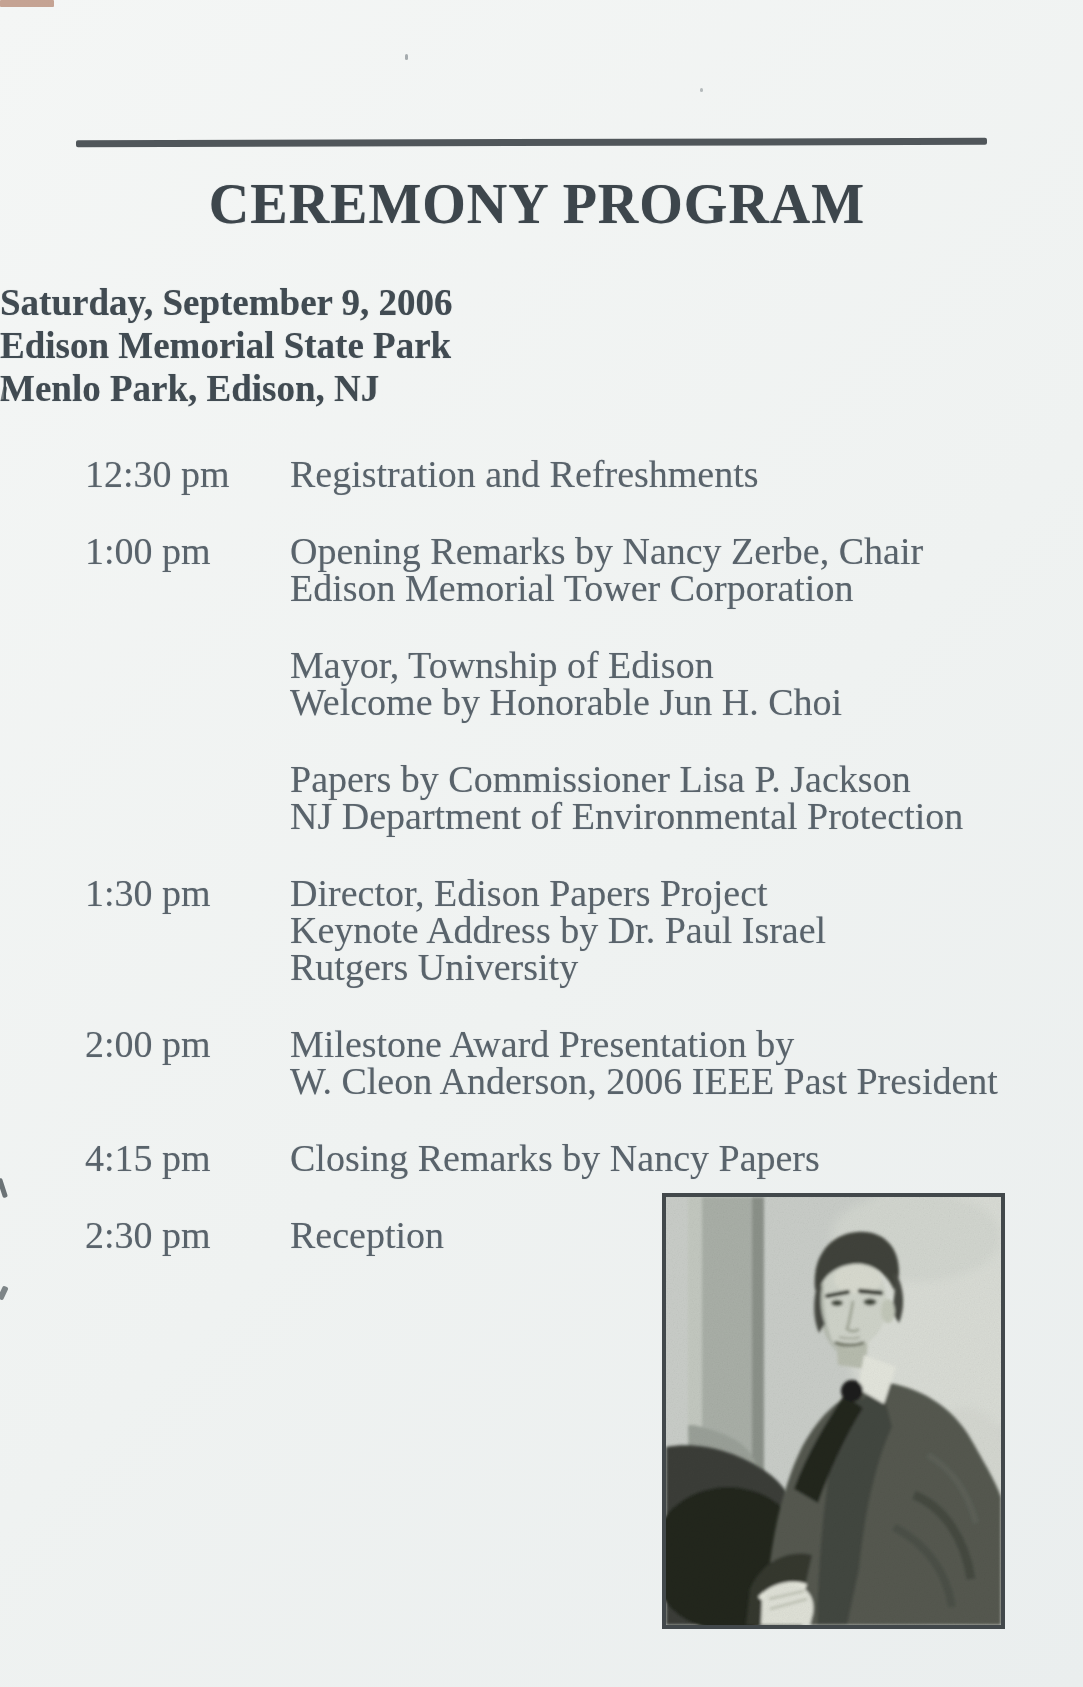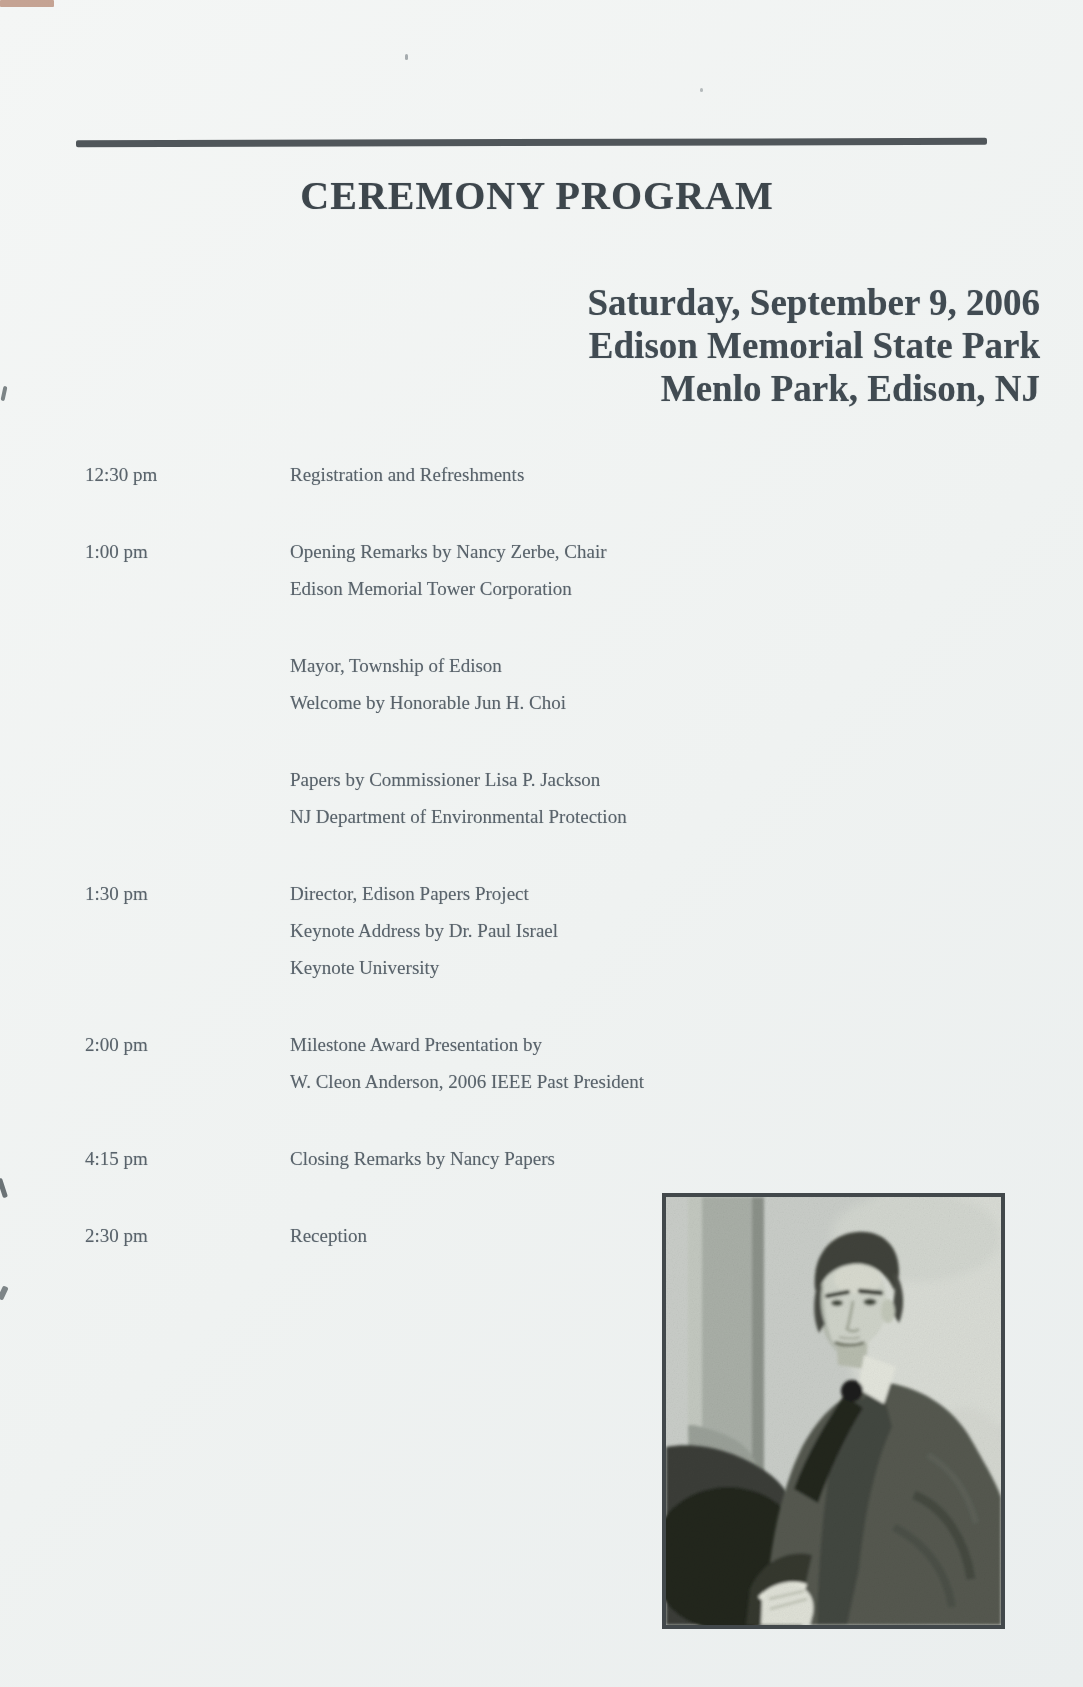--- a/index.html
+++ b/index.html
@@ -12,34 +12,34 @@
     overflow:hidden;
     color:#59636b;
   }
   .top-rule{
     position:absolute;left:76px;top:139px;width:911px;height:7px;
     background:#50565a;transform:rotate(-0.15deg);border-radius:2px;
   }
   .doc-title{
     position:absolute;left:0;top:172px;width:1074px;
     text-align:center;
-    font-size:40px;font-weight:bold;letter-spacing:1px;
+    font-size:56px;font-weight:bold;letter-spacing:1px;
     color:#3d464c;
     text-shadow:0 0 1px rgba(70,80,90,.45);
   }
   .doc-subtitle{
     position:absolute;left:0;top:281px;width:1040px;
-    text-align:right;
+    text-align:left;
     font-size:37px;font-weight:bold;line-height:43px;
     color:#414b52;
     text-shadow:0 0 1px rgba(70,80,90,.4);
   }
   .schedule{
     position:absolute;left:85px;top:456px;right:40px;
-    font-size:19px;line-height:37px;color:#59636b;
+    font-size:38px;line-height:37px;color:#59636b;
     text-shadow:0 0 1px rgba(95,105,115,.35);
   }
   .sched-row{display:flex;margin-bottom:40px;}
   .sched-time{flex:none;width:205px;}
   .sched-desc{flex:1;}
   .photo-frame{
     position:absolute;left:662px;top:1193px;width:335px;height:428px;
     border:4px solid #42484b;box-sizing:content-box;
     background:#c9cdc8;
   }
@@ -99,21 +99,21 @@
         <div>Papers by Commissioner Lisa P. Jackson</div>
         <div>NJ Department of Environmental Protection</div>
       </div>
     </div>
 
     <div class="sched-row">
       <div class="sched-time">1:30 pm</div>
       <div class="sched-desc">
         <div>Director, Edison Papers Project</div>
         <div>Keynote Address by Dr. Paul Israel</div>
-        <div>Keynote University</div>
+        <div>Rutgers University</div>
       </div>
     </div>
 
     <div class="sched-row">
       <div class="sched-time">2:00 pm</div>
       <div class="sched-desc">
         <div>Milestone Award Presentation by</div>
         <div>W. Cleon Anderson, 2006 IEEE Past President</div>
       </div>
     </div>

